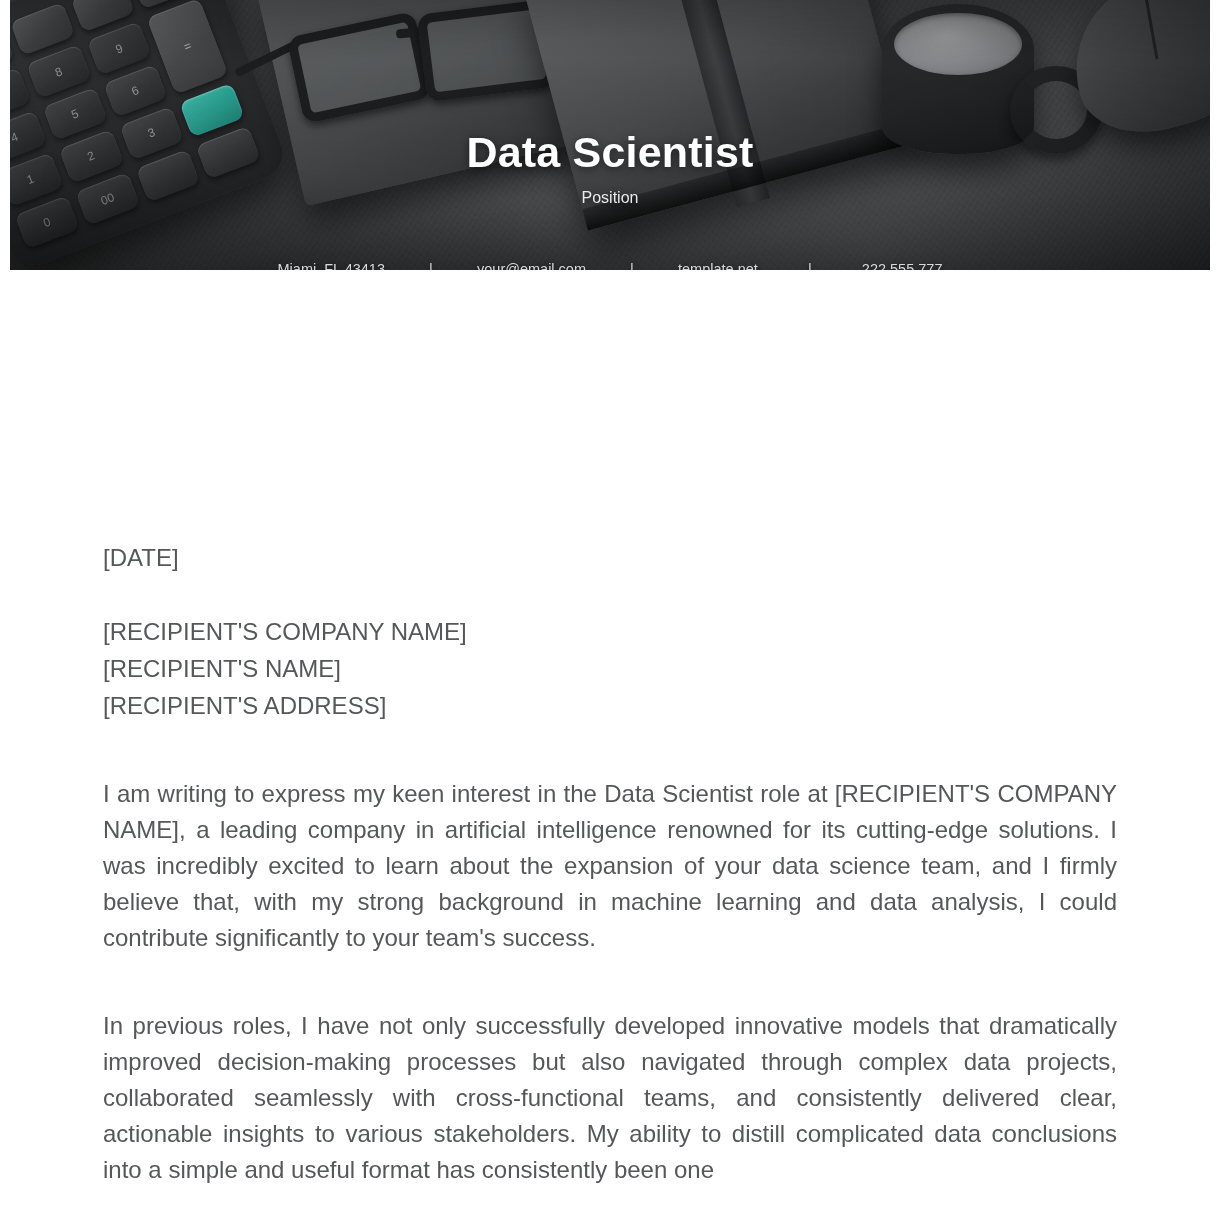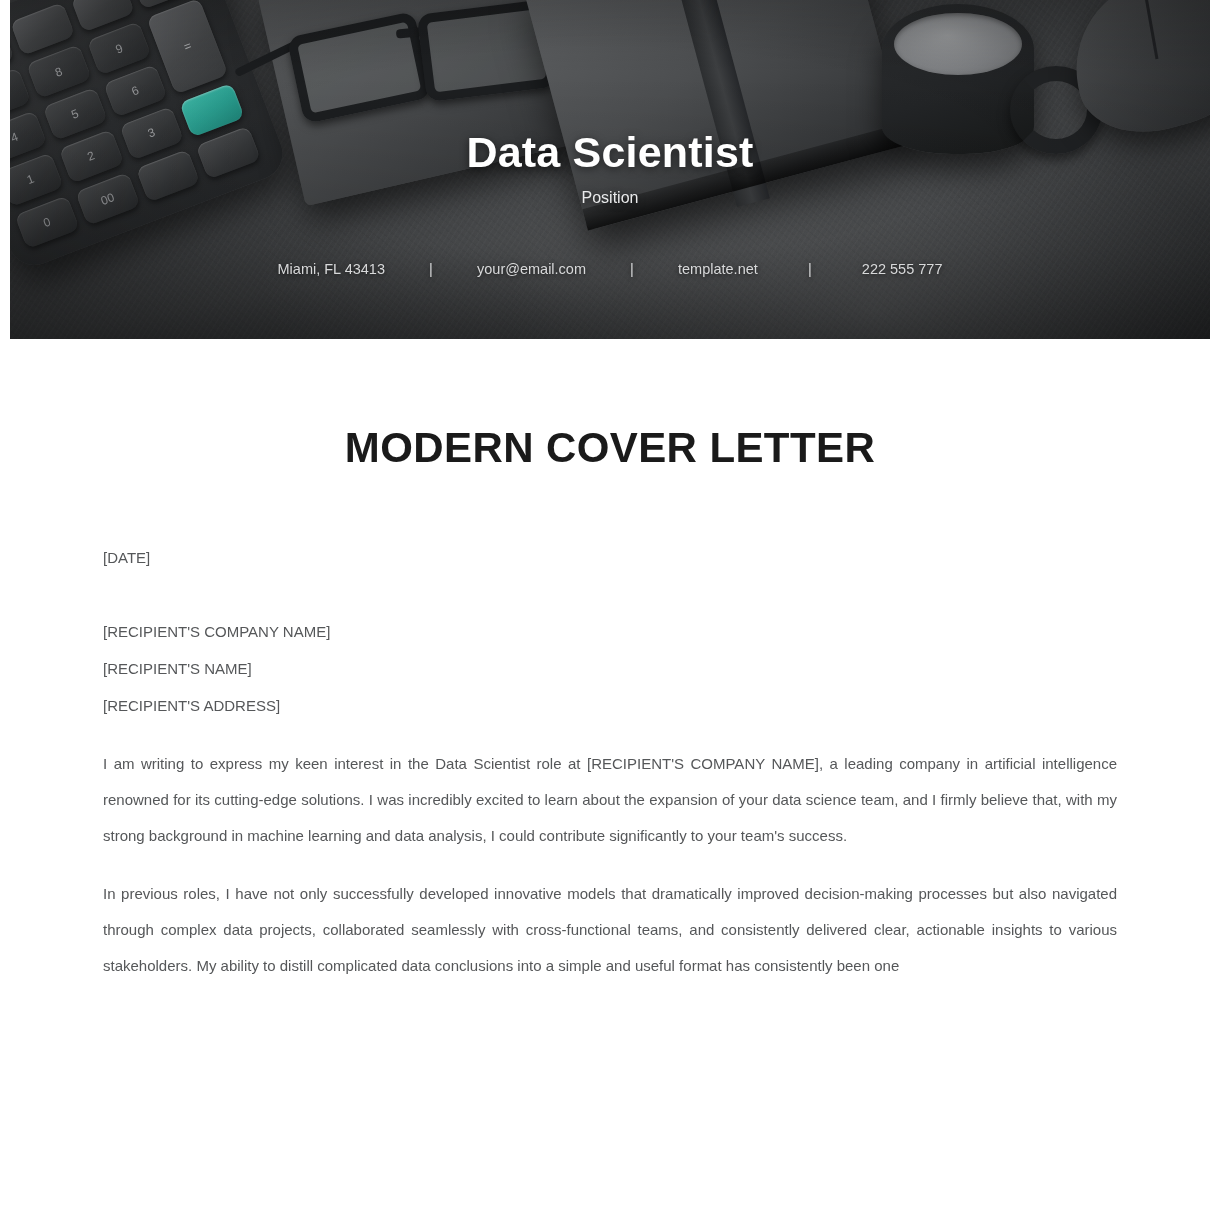--- a/index.html
+++ b/index.html
@@ -23,21 +23,21 @@
     background: #ffffff;
     overflow: hidden;
   }
 
   
   .header-banner {
     position: absolute;
     left: 10px;
     top: 0px;
     width: 1200px;
-    height: 339px;
+    height: 270px;
     overflow: hidden;
     background: #3a3c3e;
   }
 
   
   .photo {
     position: absolute;
     inset: 0;
     background:
       radial-gradient(ellipse 520px 300px at 72% 92%, rgba(120,122,124,0.55) 0%, rgba(60,62,64,0) 70%),
@@ -297,41 +297,41 @@
     letter-spacing: 0.4px;
     line-height: 1;
   }
 
   .body-area {
     position: absolute;
     left: 103px;
     top: 540px;
     width: 1014px;
     color: #555759;
-    font-size: 15px;
+    font-size: 24px;
     line-height: 36px;
   }
 
   .date-line { margin: 0 0 0 0; }
 
   .recipient-block {
     margin-top: 37px;
   }
   .recipient-block div { line-height: 37px; }
 
   .salutation {
     margin-top: 37px;
   }
   .salutation .bold {
     font-weight: bold;
     color: #2b2d2f;
   }
 
   .para {
-    margin-top: 22px;
+    margin-top: 52px;
     text-align: justify;
     line-height: 36px;
   }
 </style>
 </head>
 <body>
 
 <div class="page">
 
   <div class="header-banner">
@@ -400,21 +400,20 @@
       <span class="contact-item">Miami, FL 43413</span>
       <span class="contact-sep">|</span>
       <span class="contact-item">your@email.com</span>
       <span class="contact-sep">|</span>
       <span class="contact-item">template.net</span>
       <span class="contact-sep wide">|</span>
       <span class="contact-item">222 555 777</span>
     </div>
   </div>
 
-  <div class="letter-title">MODERN COVER LETTER</div>
 
   <div class="body-area">
 
     <div class="date-line">[DATE]</div>
 
     <div class="recipient-block">
       <div>[RECIPIENT'S COMPANY NAME]</div>
       <div>[RECIPIENT'S NAME]</div>
       <div>[RECIPIENT'S ADDRESS]</div>
     </div>

